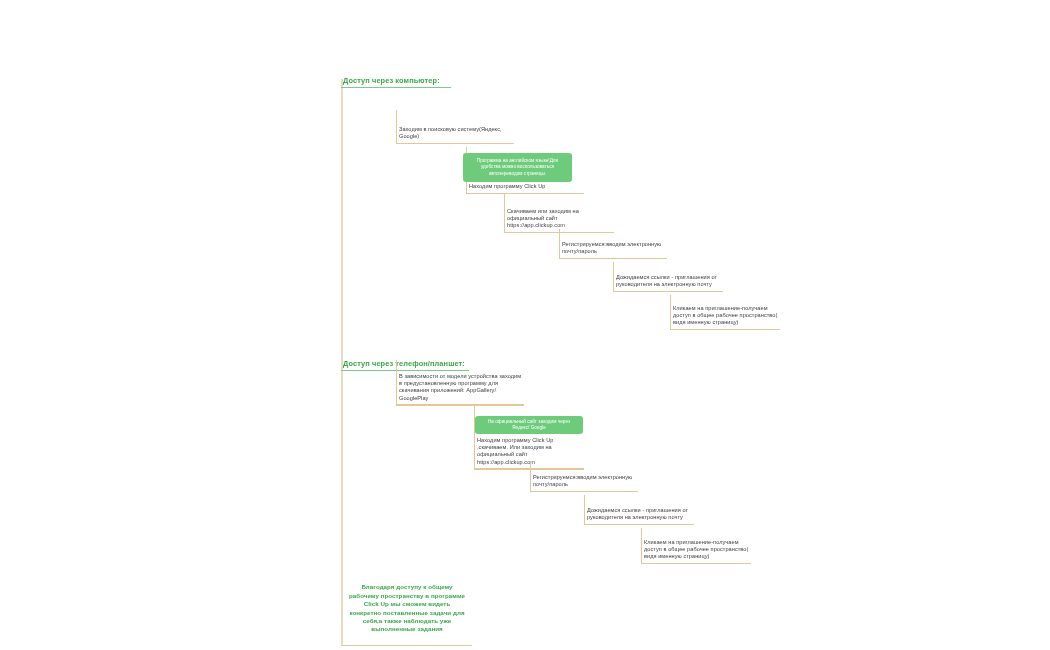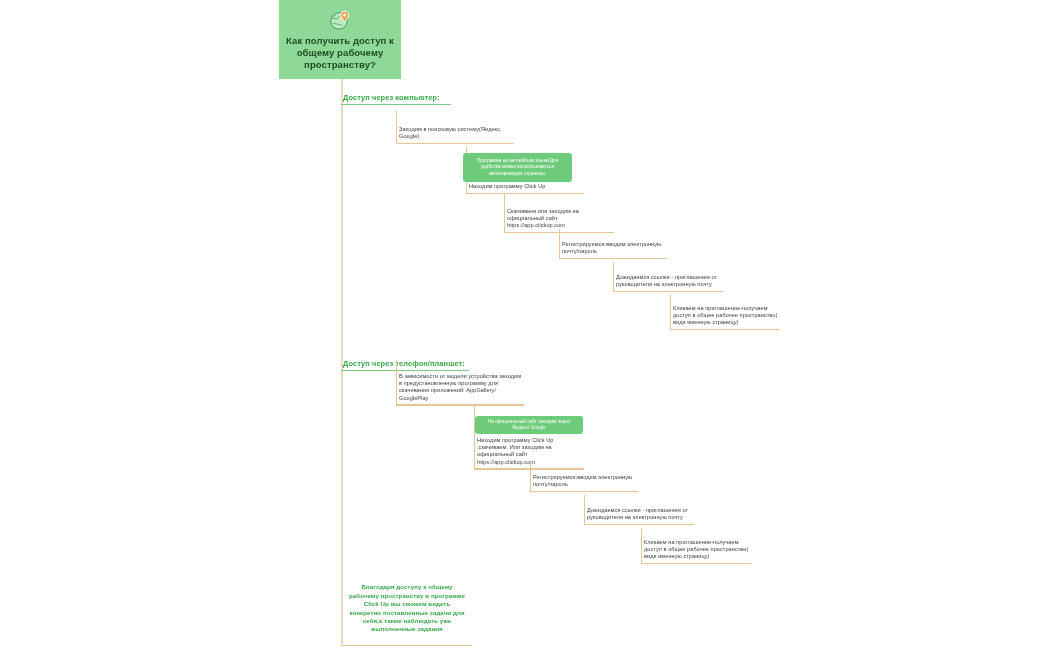--- a/index.html
+++ b/index.html
@@ -95,37 +95,24 @@
     font-size:6.2px;line-height:8.4px;font-weight:bold;
     color:#3aa74a;text-align:center;width:118px;
     letter-spacing:.05px;
   }
 </style>
 </head>
 <body>
 
 <div id="canvas">
 
-  <div class="root-node">
-    <span class="root-icon">
-      <svg width="22" height="22" viewBox="0 0 22 22" xmlns="http://www.w3.org/2000/svg">
-        <circle cx="10" cy="12" r="8.2" fill="#bfe8c6" stroke="#4f9a5c" stroke-width="1"></circle>
-        <path d="M3 9.5 C5 8.5,6.5 10.5,8 9.8 C9.4 9.2,9.2 7.4,10.8 7.2 C12.4 7,13 8.6,14.6 8.4" fill="none" stroke="#6bbd78" stroke-width="1.1"></path>
-        <path d="M4 14.4 C6 13.6,7 15.6,9.2 15.2 C11 14.9,11.6 16.6,13.4 16.4" fill="none" stroke="#6bbd78" stroke-width="1.1"></path>
-        <path d="M6.2 4.6 C6.8 6.4,5.4 7.6,4.4 8.6" fill="none" stroke="#6bbd78" stroke-width="1"></path>
-        <path d="M15.6 2.2 C17.9 2.2,19.6 4.0,19.6 6.1 C19.6 8.6,16.6 11.6,15.6 12.4 C14.6 11.6,11.6 8.6,11.6 6.1 C11.6 4.0,13.3 2.2,15.6 2.2 Z" fill="#f0a04a" stroke="#ffffff" stroke-width="1"></path>
-        <circle cx="15.6" cy="6.1" r="1.5" fill="#ffffff"></circle>
-      </svg>
-    </span>
-    <div class="root-title">Как получить доступ к общему рабочему пространству?</div>
-  </div>
 
   <div class="spine"></div>
 
-  <div class="branch-head" style="left:341px;top:93px;width:110px;">
+  <div class="branch-head" style="left:341px;top:76px;width:110px;">
     <div class="bh-label">Доступ через компьютер:</div>
     <div class="bh-rule"></div>
   </div>
 
   <div class="drop" style="left:396px;top:110px;height:16px;"></div>
 
   <div class="node" style="left:396px;top:126px;width:118px;">
     <div class="n-stem"></div>
     <div class="n-text">Заходим в поисковую систему(Яндекс, Google)</div>
     <div class="n-rule"></div>

